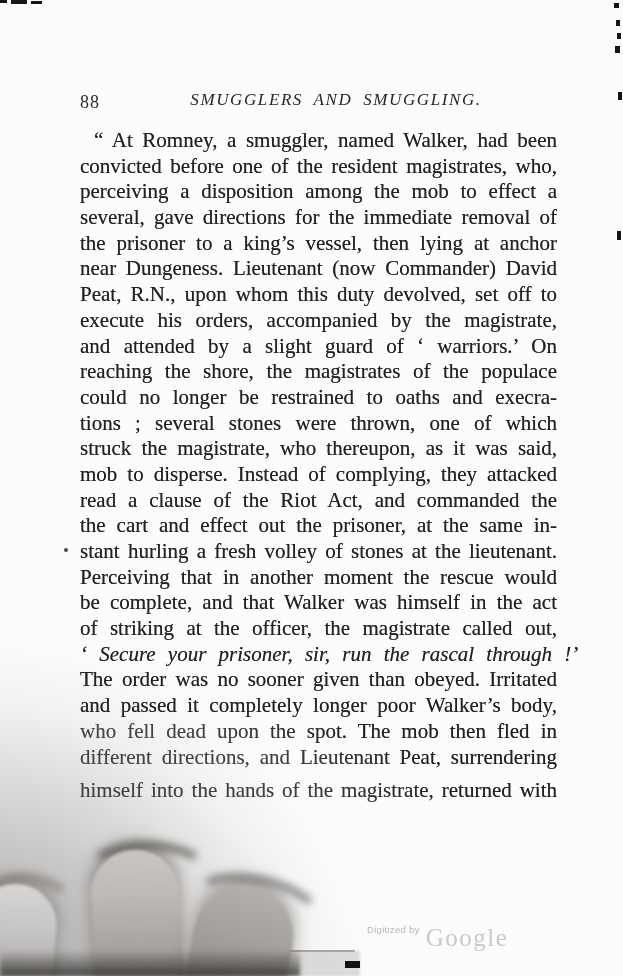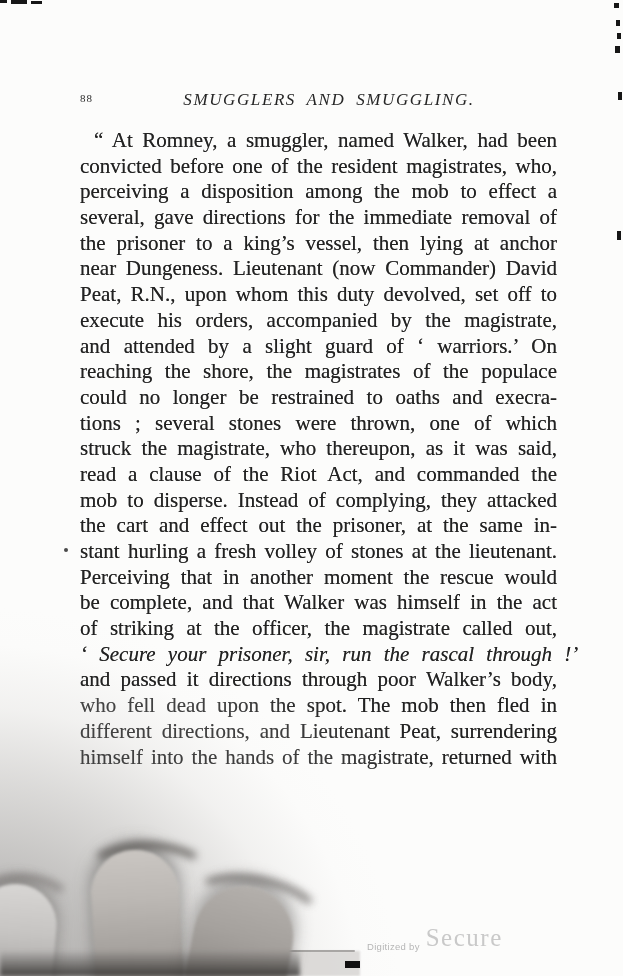--- a/index.html
+++ b/index.html
@@ -15,25 +15,25 @@
         rgba(188,186,184,.5) 55%,
         rgba(214,212,210,.28) 72%,
         rgba(240,239,238,.08) 87%,
         rgba(252,252,251,0) 96%);
     font-family:"Liberation Serif", serif;
     color:#222;
   }
   
   .page-number{
     position:absolute;left:80px;top:92px;
-    font-size:11px;letter-spacing:1px;color:#2a2a2a;
+    font-size:18px;letter-spacing:1px;color:#2a2a2a;
     z-index:4;
   }
   .running-title{
-    position:absolute;left:329px;top:90px;transform:translateX(-50%);
+    position:absolute;left:336px;top:90px;transform:translateX(-50%);
     font-style:italic;font-size:17px;letter-spacing:1.6px;word-spacing:5px;
     white-space:nowrap;color:#262626;
     z-index:4;
   }
   
   .body-text{
     position:absolute;left:80px;top:128px;width:477px;
     z-index:4;
     font-size:21px;line-height:25.7px;
     text-shadow:0 0 .5px rgba(30,30,30,.65);
@@ -41,21 +41,21 @@
   .line{
     text-align:justify;
     text-align-last:justify;
     white-space:nowrap;
     height:25.7px;overflow:visible;
   }
   .indent{text-indent:14px;}
   .italic-line{font-style:italic;word-spacing:7px;}
   .fade1{color:#7a7a7a;}
   .fade2{color:#7a7a7a;}
-  .fade3{color:#6f6f6f;}
+  .fade3{color:#6f6f6f;margin-top:8px;}
   @supports ((-webkit-background-clip:text) or (background-clip:text)){
     .fade1{background:linear-gradient(90deg,#8a8a8a 0%,#7f7f7f 30%,#242424 58%,#1f1f1f 100%);
       -webkit-background-clip:text;background-clip:text;color:transparent;}
     .fade2{background:linear-gradient(90deg,#858585 0%,#7c7c7c 42%,#242424 72%,#1f1f1f 100%);
       -webkit-background-clip:text;background-clip:text;color:transparent;}
     .fade3{background:linear-gradient(90deg,#808080 0%,#777777 48%,#242424 80%,#1f1f1f 100%);
       -webkit-background-clip:text;background-clip:text;color:transparent;}
   }
   
   .bottom-paper{
@@ -91,21 +91,21 @@
   .arc-right{left:186px;top:876px;width:124px;height:54px;border-top-color:rgba(78,74,71,.7);transform:rotate(11deg);}
   .arc-left{left:-24px;top:874px;width:84px;height:44px;border-top-color:rgba(92,88,85,.55);transform:rotate(5deg);}
   .bottom-dark-strip{
     position:absolute;left:0;top:950px;width:300px;height:26px;z-index:7;
     background:linear-gradient(180deg,rgba(74,72,70,0) 0%,rgba(56,54,52,.6) 70%,rgba(40,38,36,.78) 100%);
     filter:blur(2px);
   }
   
   .watermark{
     position:absolute;left:367px;top:924px;z-index:4;
-    display:flex;align-items:flex-end;gap:6px;
+    display:flex;align-items:flex-start;gap:6px;
   }
   .wm-prefix{
     font-family:"Liberation Sans", sans-serif;
     font-size:9.5px;color:#b6b6b6;letter-spacing:.3px;
   }
   .wm-logo{
     font-family:"Liberation Serif", serif;
     font-size:25px;color:#c9c9c9;letter-spacing:1.5px;
   }
   
@@ -137,48 +137,49 @@
     <div class="line">several, gave directions for the immediate removal of</div>
     <div class="line">the prisoner to a king’s vessel, then lying at anchor</div>
     <div class="line">near Dungeness. Lieutenant (now Commander) David</div>
     <div class="line">Peat, R.N., upon whom this duty devolved, set off to</div>
     <div class="line">execute his orders, accompanied by the magistrate,</div>
     <div class="line">and attended by a slight guard of ‘ warriors.’ On</div>
     <div class="line">reaching the shore, the magistrates of the populace</div>
     <div class="line">could no longer be restrained to oaths and execra-</div>
     <div class="line">tions ; several stones were thrown, one of which</div>
     <div class="line">struck the magistrate, who thereupon, as it was said,</div>
+    <div class="line">mob to disperse. Instead of complying, they attacked</div>
     <div class="line">read a clause of the Riot Act, and commanded the</div>
-    <div class="line">mob to disperse. Instead of complying, they attacked</div>
     <div class="line">the cart and effect out the prisoner, at the same in-</div>
     <div class="line">stant hurling a fresh volley of stones at the lieutenant.</div>
     <div class="line">Perceiving that in another moment the rescue would</div>
     <div class="line">be complete, and that Walker was himself in the act</div>
     <div class="line">of striking at the officer, the magistrate called out,</div>
     <div class="line italic-line">‘ Secure your prisoner, sir, run the rascal through !’</div>
-    <div class="line">and passed it directions through poor Walker’s body,</div>
+    <div class="line">The order was no sooner given than obeyed. Irritated</div>
+    <div class="line">and passed it completely longer poor Walker’s body,</div>
     <div class="line fade1">who fell dead upon the spot. The mob then fled in</div>
     <div class="line fade2">different directions, and Lieutenant Peat, surrendering</div>
     <div class="line fade3">himself into the hands of the magistrate, returned with</div>
   </div>
 
   <div class="bottom-paper"></div>
   <div class="edge-line"></div>
 
   <div class="arc arc-left"></div>
   <div class="arc arc-middle"></div>
   <div class="arc arc-right"></div>
   <div class="finger finger-left"></div>
   <div class="finger finger-middle"></div>
   <div class="finger finger-right"></div>
   <div class="bottom-dark-strip"></div>
 
   <div class="watermark">
     <span class="wm-prefix">Digitized by</span>
-    <span class="wm-logo">Secure</span>
+    <span class="wm-logo">Google</span>
   </div>
 
   <div class="artifact dash1"></div>
   <div class="artifact dash2"></div>
   <div class="artifact dash3"></div>
   <div class="artifact speck1"></div>
   <div class="artifact speck2"></div>
   <div class="artifact speck3"></div>
   <div class="artifact speck4"></div>
   <div class="artifact speck5"></div>

